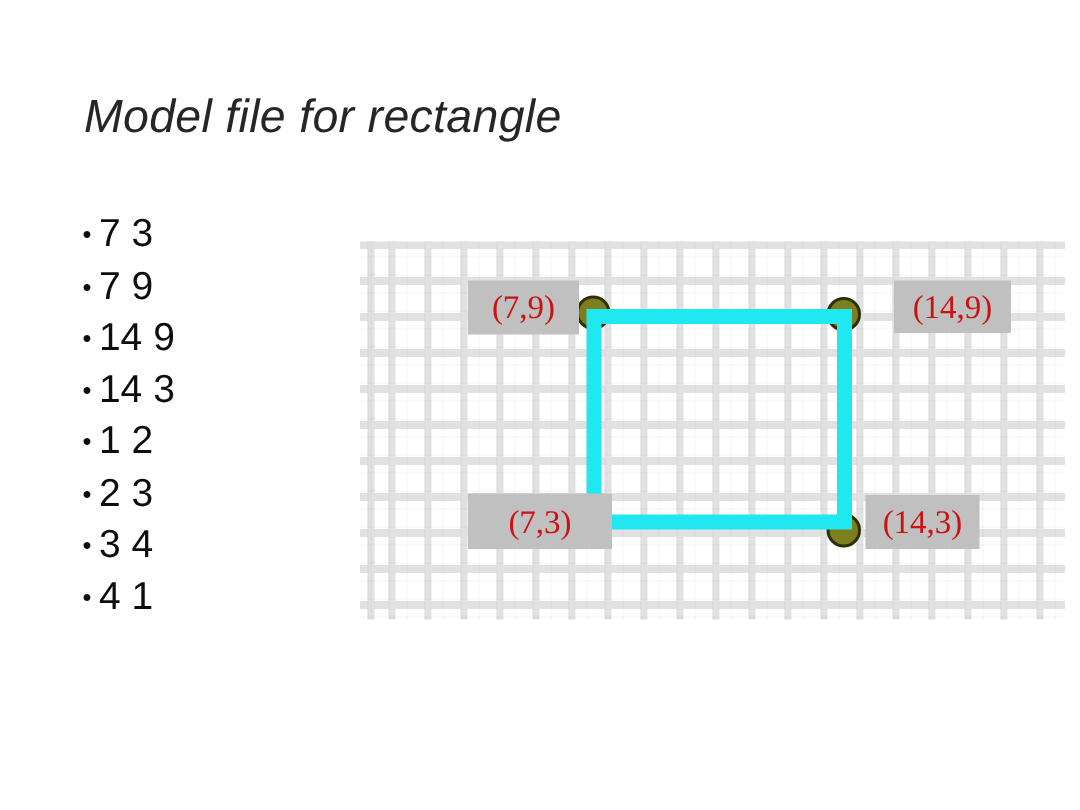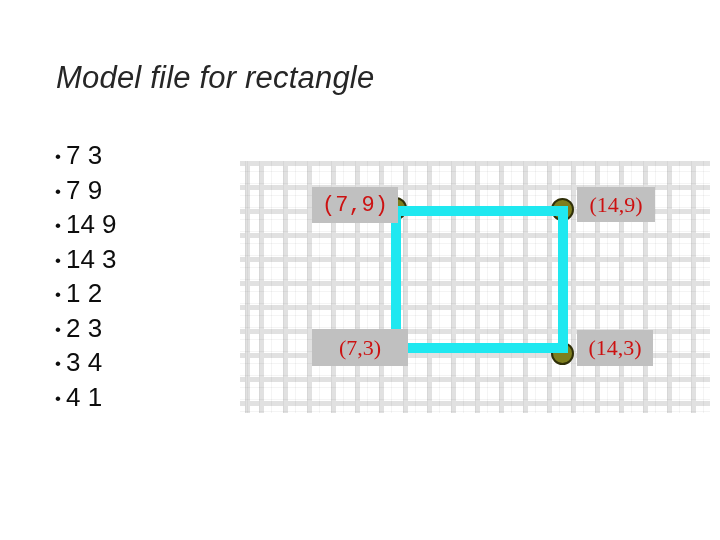--- a/index.html
+++ b/index.html
@@ -48,22 +48,22 @@
   .rect-outline{
     position:absolute;left:151px;top:45px;width:177px;height:147px;
     box-sizing:border-box;border:10px solid #1fe8f0;z-index:2;background:transparent;
   }
 
   .coord-label{
     position:absolute;background:#c0c0c0;color:#cc1111;z-index:3;
     font-family:"Liberation Serif",serif;font-size:22px;
     display:flex;align-items:center;justify-content:center;white-space:nowrap;
   }
-  .lbl-79 {left:72px; top:26px; width:86px;height:36px;font-family:Liberation Mono, monospace;}
-  .lbl-149{left:337px;top:26px; width:78px;height:35px;}
+  .lbl-79 {left:72px; top:26px; width:74px;height:36px;}
+  .lbl-149{left:356px;top:26px; width:78px;height:35px;}
   .lbl-73 {left:72px; top:168px;width:96px;height:37px;}
   .lbl-143{left:337px;top:169px;width:76px;height:36px;}
 </style>
 </head>
 <body>
 
 <div class="slide">
 
   <h1 class="slide-title">Model file for rectangle</h1>
 

